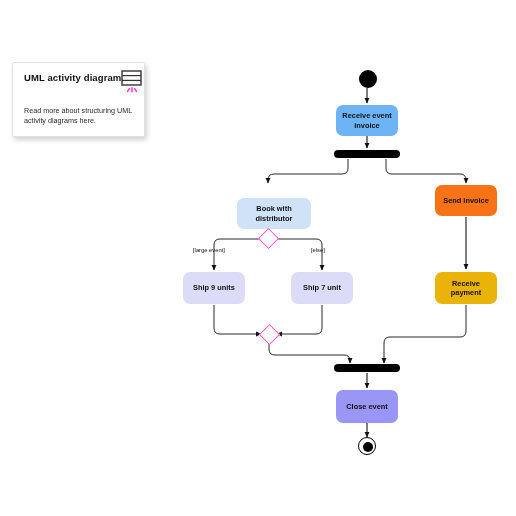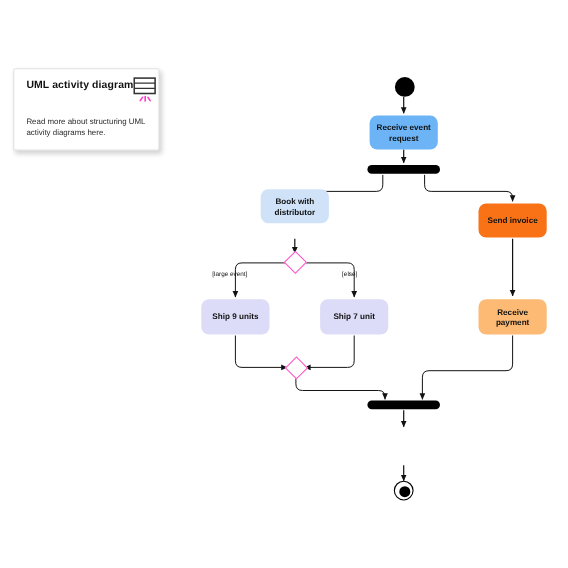--- a/index.html
+++ b/index.html
@@ -178,42 +178,43 @@
       <path d="M466,305 L466,331 Q466,337 460,337 L390,337 Q384,337 384,343 L384,363" marker-end="url(#ah)" stroke-width="0.9"></path>
 
       <path d="M367,373 L367,388" marker-end="url(#ah)"></path>
 
       <path d="M367,423 L367,437" marker-end="url(#ah)"></path>
     </g>
   </svg>
 
   <div class="start-node" style="left:359px; top:70px; width:18px; height:18px;"></div>
 
-  <div class="node" style="left:336px; top:105px; width:62px; height:31px; background:#6cb4f5;">Receive event request</div>
+  <div class="node" style="left:336px; top:105px; width:62px; height:31px; background:#6cb4f5;">Receive event invoice</div>
 
   <div class="bar" style="left:334px; top:150px; width:66px; height:8px;"></div>
 
-  <div class="node" style="left:237px; top:172px; width:62px; height:31px; background:#cfe2f8;">Book with distributor</div>
+  <div class="node" style="left:237px; top:198px; width:74px; height:31px; background:#cfe2f8;">Book with distributor</div>
 
   <div class="node" style="left:435px; top:185px; width:62px; height:31px; background:#f97316;">Send invoice</div>
 
   <div class="diamond" style="left:261px; top:231px;"></div>
 
   <div class="edge-label" style="left:193px; top:247px;">[large event]</div>
 
   <div class="edge-label" style="left:311px; top:247px;">[else]</div>
 
   <div class="node" style="left:183px; top:272px; width:62px; height:32px; background:#dcdcf8;">Ship 9 units</div>
 
   <div class="node" style="left:291px; top:272px; width:62px; height:32px; background:#dcdcf8;">Ship 7 unit</div>
 
-  <div class="node" style="left:435px; top:272px; width:62px; height:32px; background:#fdba74;">Receive payment</div>
+  <div class="node" style="left:435px; top:272px; width:62px; height:32px; background:#eab308;">Receive payment</div>
 
   <div class="diamond" style="left:262px; top:327px;"></div>
 
   <div class="bar" style="left:334px; top:364px; width:66px; height:8px;"></div>
 
+  <div class="node" style="left:336px; top:390px; width:62px; height:33px; background:#9a96f5;">Close event</div>
 
   <div class="end-outer" style="left:358px; top:437px; width:18px; height:18px;">
     <div class="end-inner" style="left:3.5px; top:3.5px; width:10px; height:10px;"></div>
   </div>
 
 </div>
 
 </body></html>

